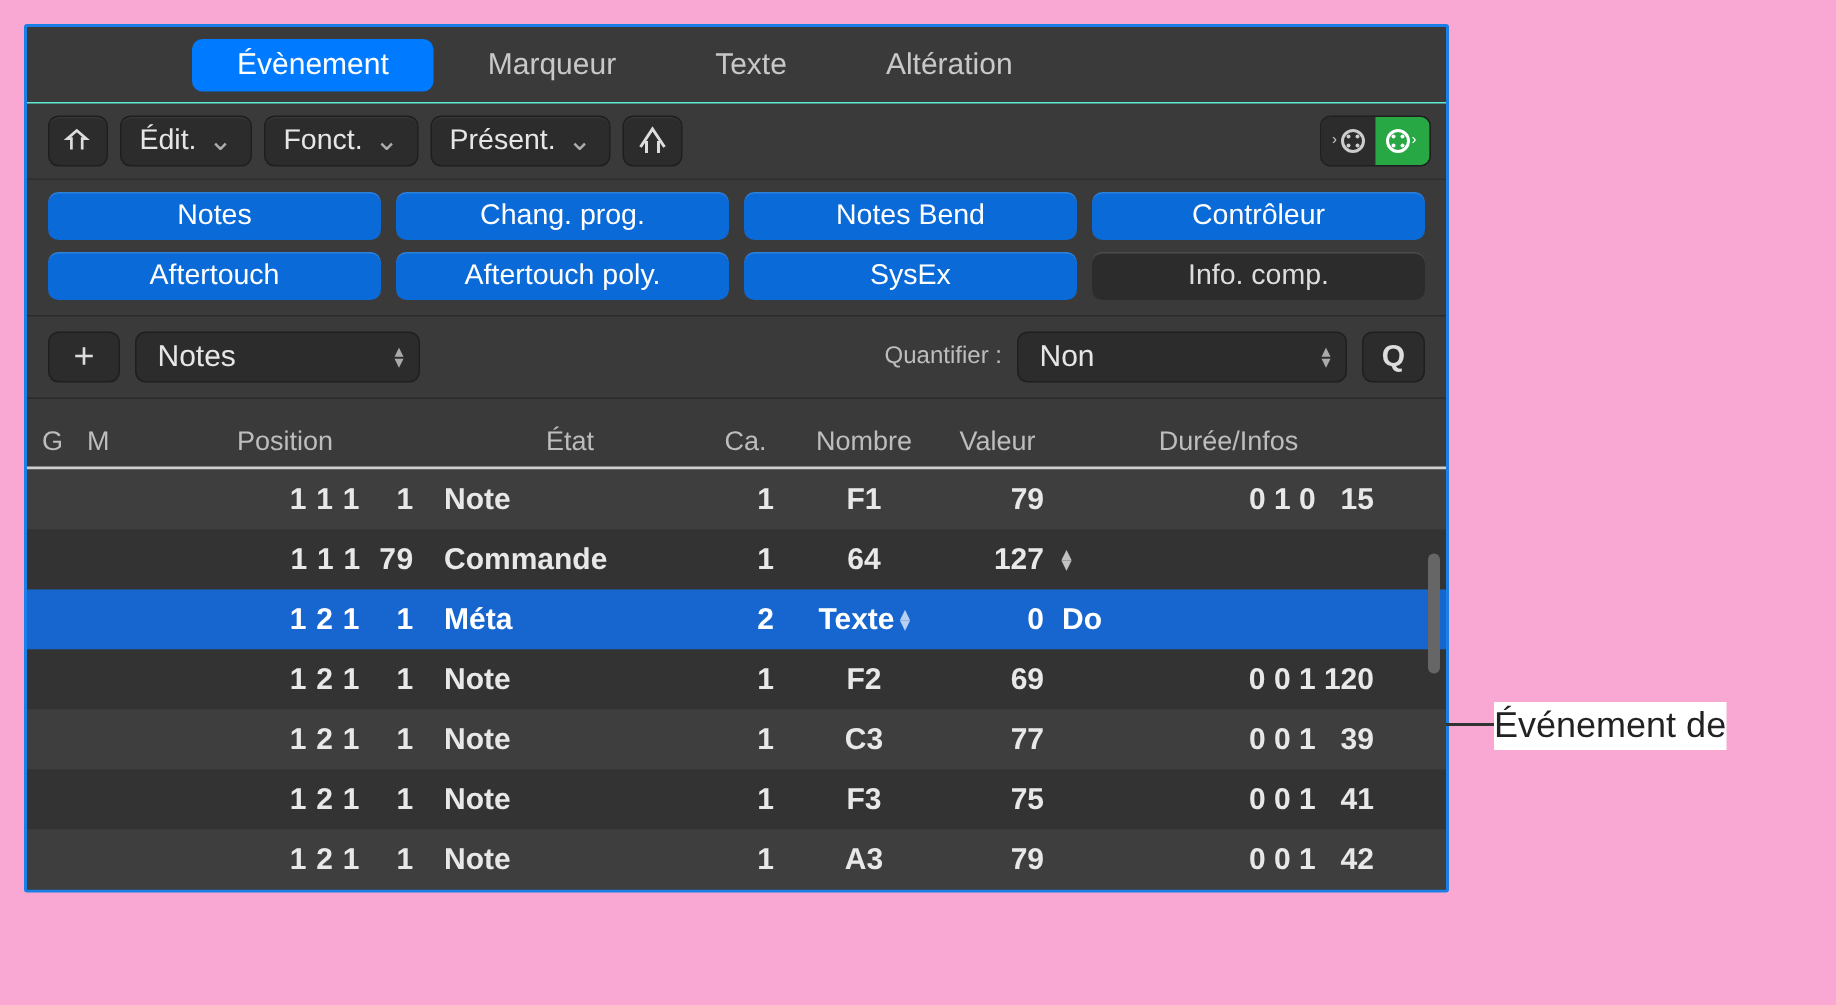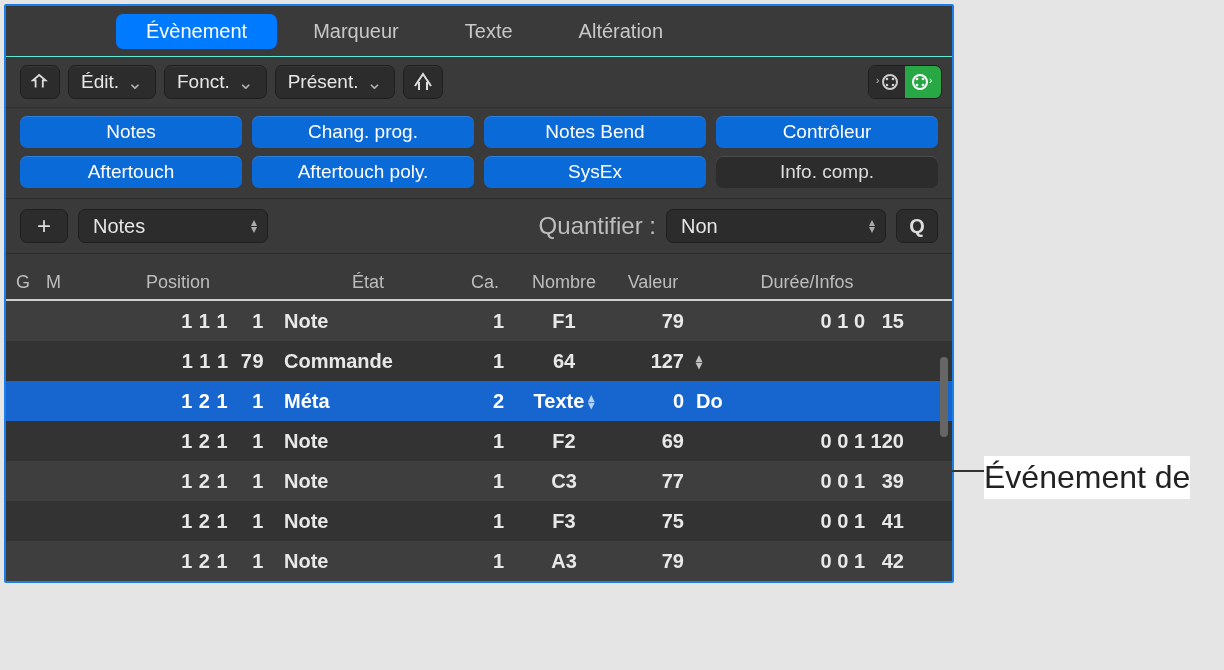--- a/index.html
+++ b/index.html
@@ -125,21 +125,21 @@
     display: flex; align-items: center;
     color: #e6e6e6;
     font-size: 20px;
     position: relative;
     cursor: pointer;
   }
   .select .updown {
     position: absolute; right: 10px; font-size: 12px; color: #aaa;
     display: flex; flex-direction: column; line-height: 7px;
   }
-  .quant-label { color: #bdbdbd; font-size: 24px; }
+  .quant-label { color: #bdbdbd; font-size: 16px; }
   .qbtn {
     width: 42px; height: 34px;
     background: #2c2c2c;
     border: 1px solid #1f1f1f;
     border-radius: 7px;
     display: flex; align-items: center; justify-content: center;
     font-size: 20px; color: #ddd; font-weight: 600;
     cursor: pointer;
   }
   
@@ -187,39 +187,39 @@
     width: 8px;
     height: 80px;
     background: #666;
     border-radius: 4px;
   }
   .tbody-container { position: relative; }
   
   .callout {
     margin-left: 30px;
     margin-top: 452px;
-    font-size: 32px;
+    font-size: 24px;
     color: #222;
     background: #fff;
     padding: 0;
     line-height: 1.35;
     position: relative;
   }
   .callout::before {
     content: "";
     position: absolute;
     left: -32px;
     top: 14px;
     width: 32px;
     height: 2px;
     background: #333;
   }
   .page-bg {
-    background: #e5e5e5;
-    padding: 4px;
+    background: #f9a8d4;
+    padding: 16px;
     width: 1224px;
     height: 670px;
     overflow: hidden;
     position: relative;
   }
   svg { display: block; }
 </style>
 </head>
 <body>
 

